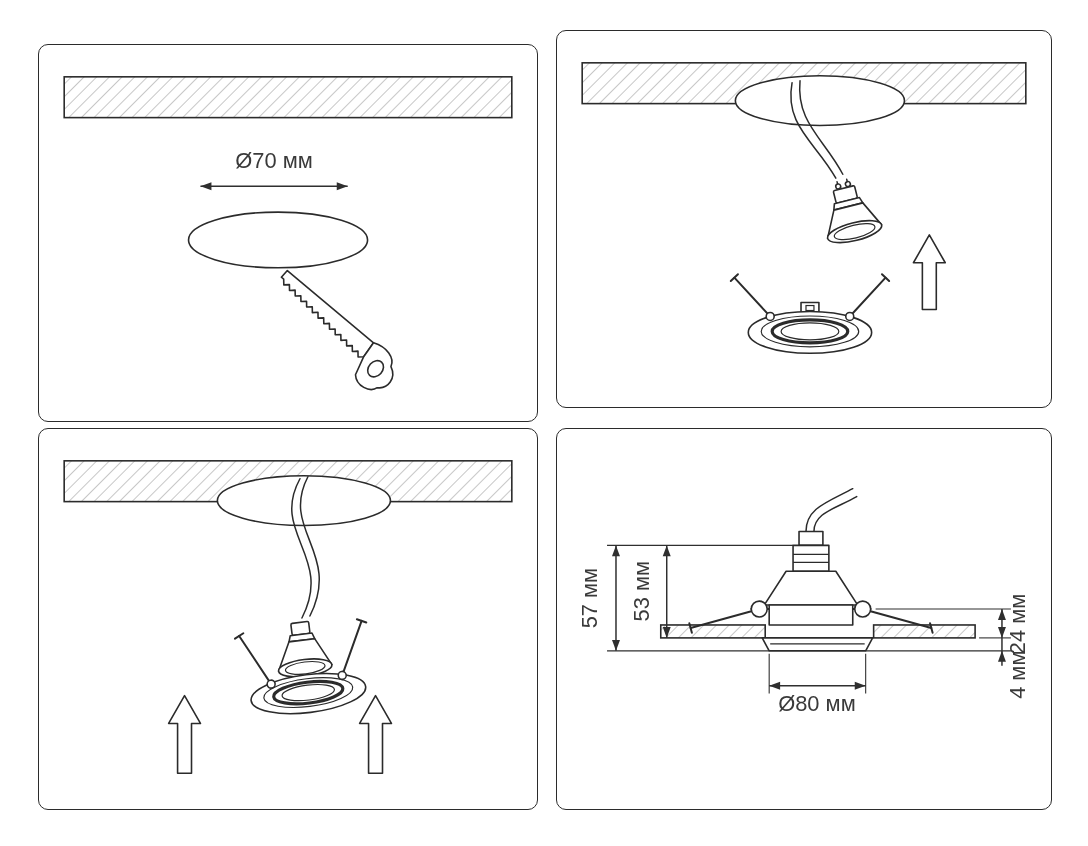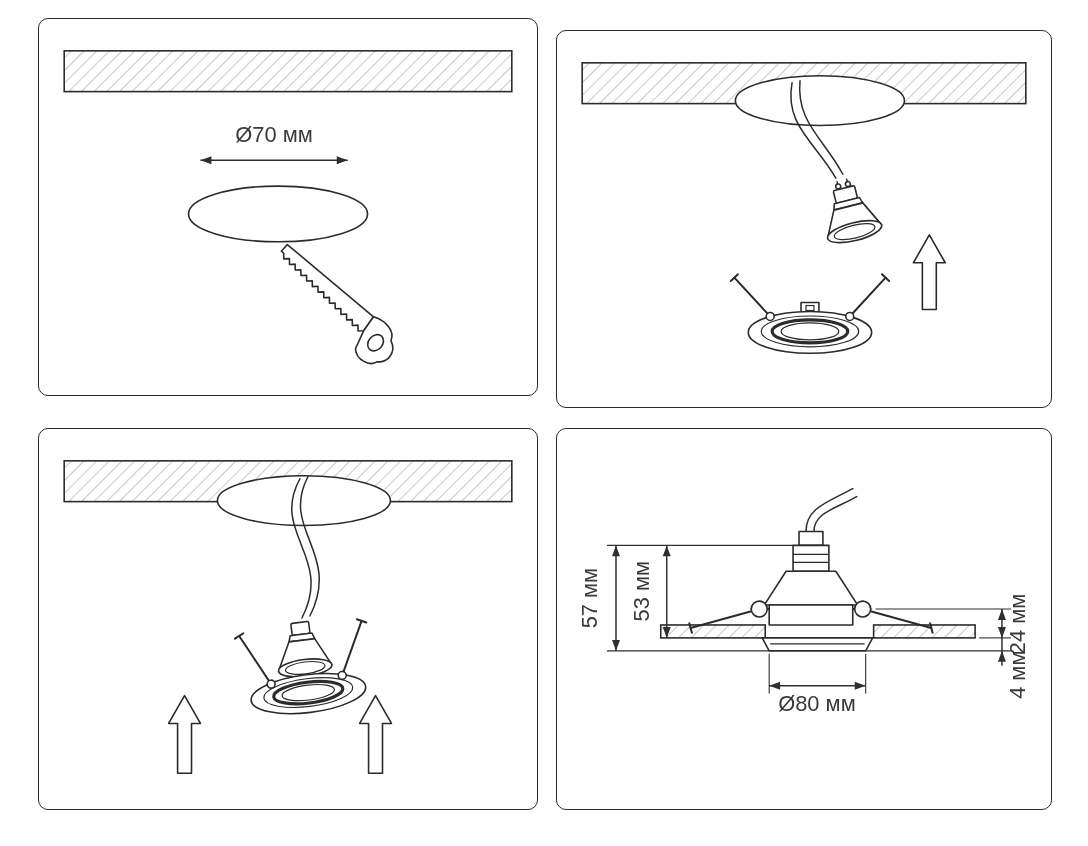--- a/index.html
+++ b/index.html
@@ -1,21 +1,21 @@
 <!DOCTYPE html>
 <html><head>
 <meta charset="utf-8">
 <style>
   html,body{margin:0;padding:0;background:#ffffff;}
   .stage{position:relative;width:1088px;height:846px;background:#ffffff;overflow:hidden;
          font-family:"Liberation Sans", sans-serif;}
   .panel{position:absolute;border:1.6px solid #2b2b2b;border-radius:10px;background:#ffffff;
          box-sizing:border-box;}
   .panel svg{display:block;width:100%;height:100%;}
-  #p1{left:38px;top:18px;width:500px;height:378px;}
+  #p1{left:38px;top:44px;width:500px;height:378px;}
   #p2{left:556px;top:30px;width:496px;height:378px;}
   #p3{left:38px;top:428px;width:500px;height:382px;}
   #p4{left:556px;top:428px;width:496px;height:382px;}
   .outline{fill:#ffffff;stroke:#2b2b2b;stroke-width:1.6;stroke-linejoin:round;}
   .thin{fill:none;stroke:#2b2b2b;stroke-width:1.2;}
   .bold{fill:none;stroke:#2b2b2b;stroke-width:3.2;}
   .wire{fill:none;stroke:#2b2b2b;stroke-width:1.5;stroke-linecap:round;}
   .spring{fill:none;stroke:#2b2b2b;stroke-width:2;stroke-linecap:round;}
   .dim{stroke:#2f2f2f;stroke-width:1.5;}
   .ext{stroke:#2f2f2f;stroke-width:1.1;}

